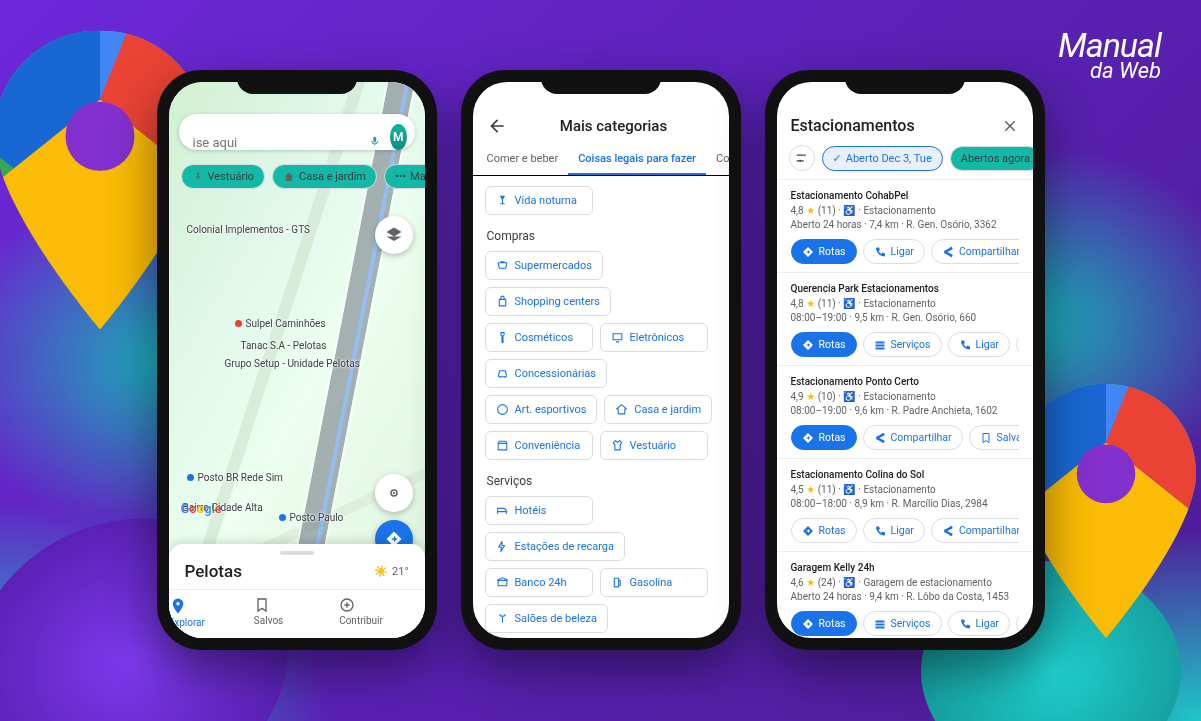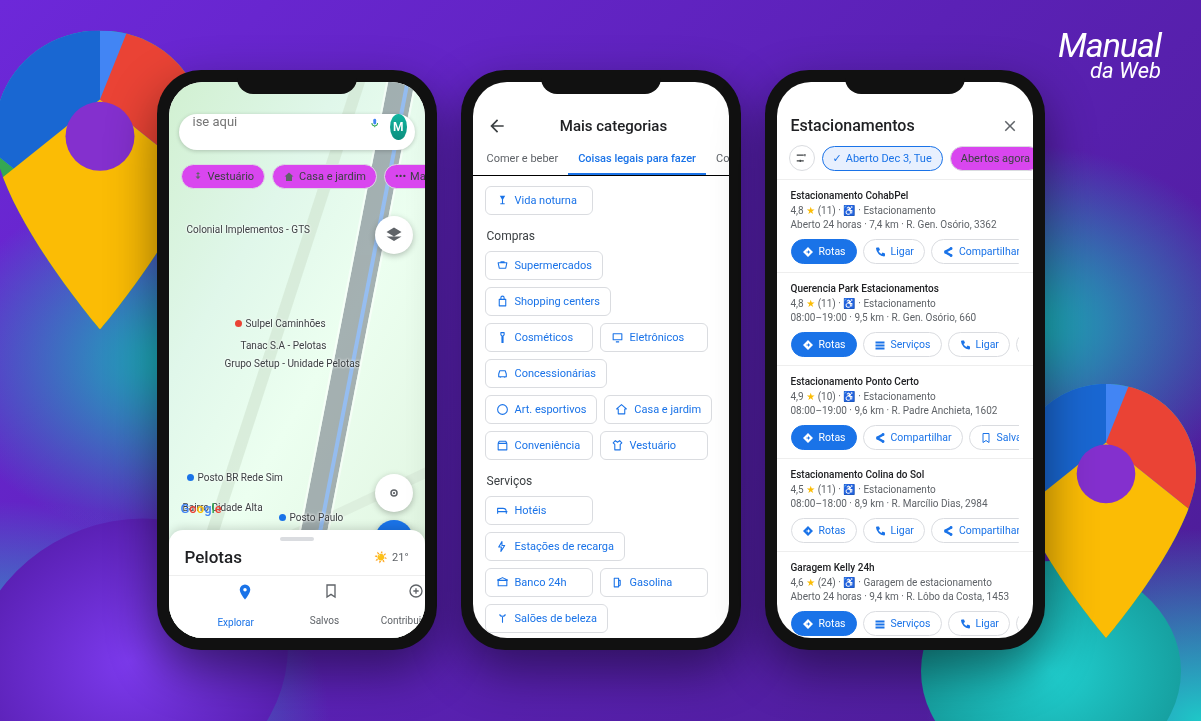--- a/index.html
+++ b/index.html
@@ -20,47 +20,47 @@
   .pin{position:absolute;width:230px;height:300px}
   .pin.left{left:-15px;top:30px;transform:scale(1)}
   .pin.right{right:-20px;bottom:60px;transform:scale(.85)}
   .pin svg{width:100%;height:100%}
   
   .phones{position:absolute;left:0;right:0;top:70px;display:flex;justify-content:center;gap:24px}
   .phone{width:280px;height:580px;background:#111;border-radius:44px;padding:12px;position:relative;box-shadow:0 20px 50px rgba(0,0,0,.45)}
   .phone .screen{width:100%;height:100%;background:#fff;border-radius:34px;overflow:hidden;position:relative;font-size:11px;color:#202124}
   .notch{position:absolute;top:0;left:50%;transform:translateX(-50%);width:120px;height:24px;background:#111;border-radius:0 0 16px 16px;z-index:20}
   
-  .chip{display:inline-flex;align-items:center;gap:4px;border:1px solid #dadce0;border-radius:18px;padding:5px 10px;font-size:11px;white-space:nowrap;background:#d946ef;color:#3c4043}
+  .chip{display:inline-flex;align-items:center;gap:4px;border:1px solid #dadce0;border-radius:18px;padding:5px 10px;font-size:11px;white-space:nowrap;background:#14b8a6;color:#3c4043}
   .chip.sel{border-color:#1a73e8;background:#e8f0fe;color:#1a73e8}
   .ico{width:12px;height:12px;display:inline-block}
   hr.div{border:none;border-top:1px solid #eee;margin:0}
   
   .p1 .map{position:absolute;inset:0;background:linear-gradient(120deg,#d1f0d1 0%,#e0f7ea 30%,#ecfff0 55%,#dff3de 100%)}
   .p1 .road{position:absolute;left:62%;top:-5%;width:30px;height:120%;background:linear-gradient(#6b7280,#6b7280);transform:rotate(11deg);opacity:.55;border-left:2px solid #fff;border-right:2px solid #fff}
   .p1 .road::after{content:"";position:absolute;left:17px;top:0;width:4px;height:100%;background:#4f8cff;opacity:.9}
   .p1 .road2{position:absolute;left:35%;top:-5%;width:12px;height:115%;background:#cfe3cf;transform:rotate(18deg);opacity:.6}
   .p1 .road3{position:absolute;left:-10%;bottom:18%;width:120%;height:10px;background:#d7e8d7;transform:rotate(-25deg);opacity:.6}
-  .p1 .search{position:absolute;top:32px;left:10px;right:10px;height:36px;background:#fff;border-radius:22px;box-shadow:0 1px 4px rgba(0,0,0,.2);display:flex;align-items:flex-start;padding:0 8px 0 14px;gap:10px;z-index:5}
+  .p1 .search{position:absolute;top:32px;left:10px;right:10px;height:36px;background:#fff;border-radius:22px;box-shadow:0 1px 4px rgba(0,0,0,.2);display:flex;align-items:flex-end;padding:0 8px 0 14px;gap:10px;z-index:5}
   .p1 .search input{flex:1;border:none;outline:none;font-size:13px;color:#5f6368;background:transparent}
   .p1 .avatar{width:26px;height:26px;border-radius:50%;background:linear-gradient(#11b5a0,#0c8e7e);display:flex;align-items:center;justify-content:center;color:#fff;font-size:12px;font-weight:600}
   .p1 .chips{position:absolute;top:82px;left:10px;right:0;display:flex;gap:7px;overflow:hidden;z-index:5;padding-left:2px}
   .p1 .place{position:absolute;font-size:10px;color:#3c4043;text-shadow:0 0 3px #fff,0 0 3px #fff}
   .p1 .place .dot{display:inline-block;width:7px;height:7px;border-radius:50%;margin-right:4px}
   .p1 .fab{position:absolute;width:38px;height:38px;border-radius:50%;background:#fff;box-shadow:0 2px 6px rgba(0,0,0,.25);display:flex;align-items:center;justify-content:center}
   .p1 .fab.layers{right:12px;top:134px}
   .p1 .fab.loc{right:12px;bottom:126px}
   .p1 .fab.dir{right:12px;bottom:80px;background:#1a73e8}
   .p1 .sheet{position:absolute;left:0;right:0;bottom:0;background:#fff;border-radius:14px 14px 0 0;box-shadow:0 -2px 10px rgba(0,0,0,.15);z-index:6}
   .p1 .sheet .handle{width:34px;height:4px;background:#dadce0;border-radius:2px;margin:7px auto 4px}
   .p1 .sheet .row1{display:flex;align-items:center;justify-content:space-between;padding:2px 16px 8px}
   .p1 .sheet .city{font-size:17px;font-weight:500}
   .p1 .weather{font-size:11px;color:#5f6368;display:flex;align-items:center;gap:4px}
   .p1 .nav{display:flex;border-top:1px solid #eee}
-  .p1 .nav .tab{flex:1;display:flex;flex-direction:column;align-items:flex-end;gap:16px;padding:7px 0 10px;font-size:10px;color:#5f6368}
+  .p1 .nav .tab{flex:1;display:flex;flex-direction:column;align-items:flex-start;gap:2px;padding:7px 0 10px;font-size:10px;color:#5f6368}
   .p1 .nav .tab.active{color:#1a73e8}
   .p1 .glogo{position:absolute;left:12px;bottom:122px;font-size:13px;font-weight:500}
   .p1 .glogo span:nth-child(1){color:#4285F4}.p1 .glogo span:nth-child(2){color:#EA4335}.p1 .glogo span:nth-child(3){color:#FBBC05}.p1 .glogo span:nth-child(4){color:#4285F4}.p1 .glogo span:nth-child(5){color:#34A853}.p1 .glogo span:nth-child(6){color:#EA4335}
   
   .p2 .topbar{padding:34px 14px 8px;display:flex;align-items:center;gap:28px}
   .p2 .title{flex:1;text-align:center;font-size:15px;font-weight:500;margin-left:-22px}
   .p2 .tabs{display:flex;gap:0;border-bottom:1px solid #000000;padding:0 4px}
   .p2 .tabs .t{padding:8px 10px;font-size:11px;color:#5f6368;white-space:nowrap}
   .p2 .tabs .t.active{color:#1a73e8;border-bottom:2px solid #1a73e8;font-weight:500}
   .p2 .scroll{height:calc(100% - 98px);overflow:hidden;padding:6px 12px 0}

